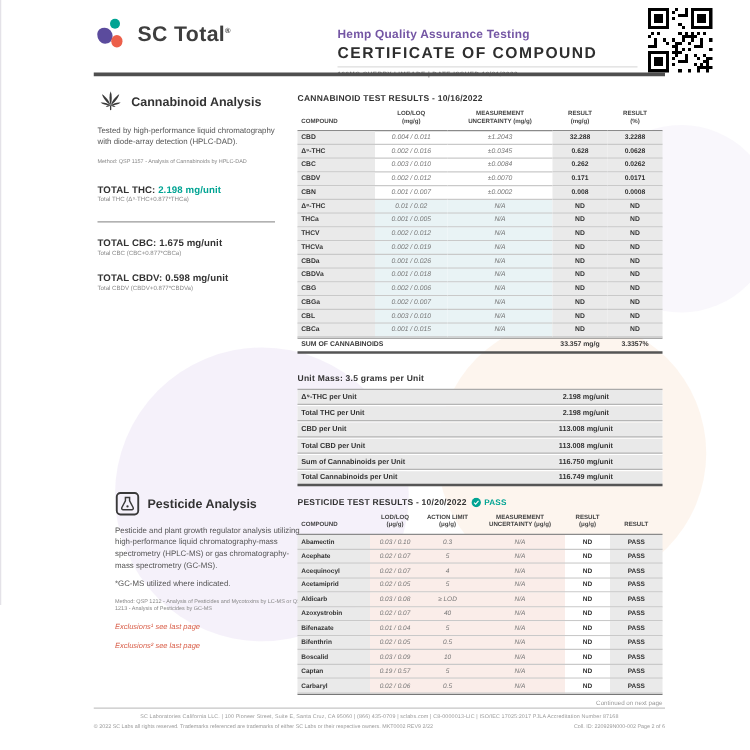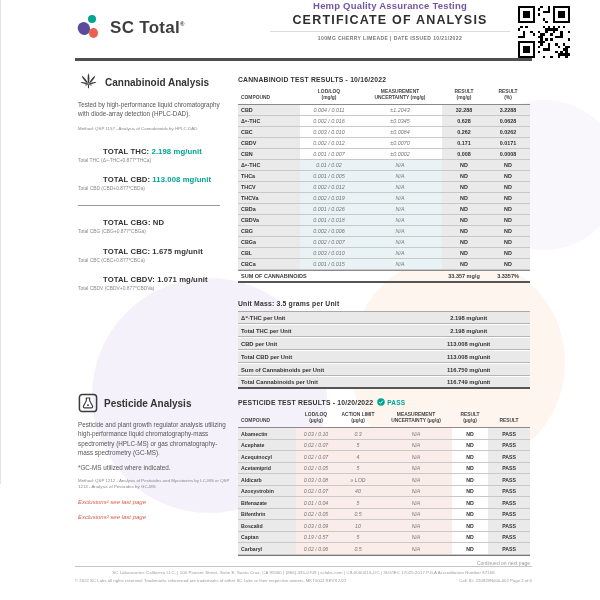--- a/index.html
+++ b/index.html
@@ -16,45 +16,45 @@
   
   .logo { left:78px; top:15px; display:flex; align-items:center; gap:8px; }
   .logo-dots { position:relative; width:24px; height:26px; }
   .dot { position:absolute; border-radius:50%; }
   .dot-teal  { width:8px;  height:8px;  left:10px; top:0;    background:#00a493; }
   .dot-purple{ width:12px; height:13px; left:0;    top:7px;  background:#5b4b9d; transform:rotate(-20deg); border-radius:46% 54% 50% 50%; }
   .dot-coral { width:9px;  height:10px; left:11px; top:13px; background:#ec5f4a; }
   .logo-text { font-size:17px; font-weight:bold; color:#3e3e3e; letter-spacing:.3px; }
   .logo-text sup { font-size:6px; }
 
-  .head-right { right:90px; top:0; text-align:center; width:240px; }
+  .head-right { right:90px; top:22px; text-align:left; width:240px; }
   .head-sub { font-size:9.5px; font-weight:bold; color:#7456a4; letter-spacing:.2px; }
   .head-title { font-size:12.5px; font-weight:bold; color:#2e2e2e; letter-spacing:1.2px; margin-top:2px; }
   .head-meta { font-size:5px; font-weight:bold; color:#777; letter-spacing:.4px; border-top:1px solid #ddd; margin-top:4px; padding-top:3px; }
   .qr { left:518px; top:6px; width:52px; height:52px; }
   .head-rule { left:75px; top:58px; width:457px; height:2.5px; background:#4f4f4f; }
   .vdiv { left:233px; top:72px; width:1px; height:484px; background:#e4e2e8; z-index:1; }
 
   
   .leftcol { left:78px; top:72px; width:150px; }
   .sec-head { display:flex; align-items:center; gap:6px; margin-bottom:7px; }
   .sec-title { font-size:10px; font-weight:bold; color:#333; }
   .sec-desc { font-size:6.3px; color:#555; line-height:1.5; }
   .sec-note { font-size:6.3px; color:#555; margin-top:6px; }
   .sec-method { font-size:4.4px; color:#888; margin-top:7px; line-height:1.4; }
 
   .totals { margin-top:15px; }
   .total { margin-bottom:10.5px; }
-  .total-line { font-size:7.7px; font-weight:bold; color:#333; letter-spacing:.1px;margin-left:25px; }
+  .total-line { font-size:7.7px; font-weight:bold; color:#333; letter-spacing:.1px; }
   .total-line .val { color:#333; }
   .total-line .val.accent { color:#00a493; }
   .total-sub { font-size:4.9px; color:#8a8a8a; margin-top:2px; line-height:1.4; }
   .tdiv { border:none; border-top:1px solid #999; margin:12px 0 12px 0; width:142px; }
 
-  .leftpest { left:78px; top:393px; width:152px; }
+  .leftpest { left:92px; top:393px; width:152px; }
   .excl { font-size:6px; font-style:italic; color:#d9604b; margin-top:9px; }
 
   
   .tblock { left:238px; width:292px; }
   .t-cann { top:76px; }
   .t-unit { top:300px; }
   .t-pest { top:398px; }
   .t-title { font-size:6.8px; font-weight:bold; color:#333; letter-spacing:.2px; margin-bottom:4px; display:flex; align-items:center; gap:4px; }
 
   .grid { display:grid; }
@@ -103,21 +103,21 @@
   <div class="logo-dots">
     <span class="dot dot-teal"></span>
     <span class="dot dot-purple"></span>
     <span class="dot dot-coral"></span>
   </div>
   <div class="logo-text"><span>SC Total</span><sup>®</sup></div>
 </div>
 
 <div class="z head-right">
   <div class="head-sub">Hemp Quality Assurance Testing</div>
-  <div class="head-title">CERTIFICATE OF ANALYSIS</div>
+  <div class="head-title">CERTIFICATE OF COMPOUND</div>
   <div class="head-meta">100MG CHERRY LIMEADE  |  DATE ISSUED 10/21/2022</div>
 </div>
 
 <svg class="z qr" id="qr" viewBox="0 0 21 21" shape-rendering="crispEdges">
     <rect x="9" y="0" width="1" height="1" fill="#000"></rect>
     <rect x="12" y="0" width="1" height="1" fill="#000"></rect>
     <rect x="8" y="1" width="1" height="1" fill="#000"></rect>
     <rect x="12" y="1" width="1" height="1" fill="#000"></rect>
     <rect x="10" y="2" width="1" height="1" fill="#000"></rect>
     <rect x="11" y="2" width="1" height="1" fill="#000"></rect>
@@ -223,35 +223,27 @@
     </svg>
     <div class="sec-title">Cannabinoid Analysis</div>
   </div>
   <div class="sec-desc">Tested by high-performance liquid chromatography with diode-array detection (HPLC-DAD).</div>
   <div class="sec-method">Method: QSP 1157 - Analysis of Cannabinoids by HPLC-DAD</div>
   <div class="totals" id="totals">
       <div class="total">
         <div class="total-line">TOTAL THC: <span class="val accent">2.198 mg/unit</span></div>
         <div class="total-sub">Total THC (Δ⁹-THC+0.877*THCa)</div>
       </div>
-      <div class="total">
-        <div class="total-line">TOTAL CBD: <span class="val accent">113.008 mg/unit</span></div>
-        <div class="total-sub">Total CBD (CBD+0.877*CBDa)</div>
-      </div>
       <hr class="tdiv">
-      <div class="total">
-        <div class="total-line">TOTAL CBG: <span class="val">ND</span></div>
-        <div class="total-sub">Total CBG (CBG+0.877*CBGa)</div>
-      </div>
       <div class="total">
         <div class="total-line">TOTAL CBC: <span class="val">1.675 mg/unit</span></div>
         <div class="total-sub">Total CBC (CBC+0.877*CBCa)</div>
       </div>
       <div class="total">
-        <div class="total-line">TOTAL CBDV: <span class="val">1.071 mg/unit</span></div>
+        <div class="total-line">TOTAL CBDV: <span class="val">0.598 mg/unit</span></div>
         <div class="total-sub">Total CBDV (CBDV+0.877*CBDVa)</div>
       </div>
     </div>
 </div>
 
 <div class="z leftpest">
   <div class="sec-head">
     <svg width="20" height="20" viewBox="0 0 24 24">
       <rect x="1.7" y="1.7" width="20.6" height="20.6" rx="3.5" fill="none" stroke="#3a3a3a" stroke-width="1.8"></rect>
       <path d="M10 6 h4 v3.2 l3.4 6.4 c.5 1 -.2 2.2 -1.3 2.2 h-8.2 c-1.1 0 -1.8 -1.2 -1.3 -2.2 l3.4 -6.4 z" fill="none" stroke="#3a3a3a" stroke-width="1.4"></path>

